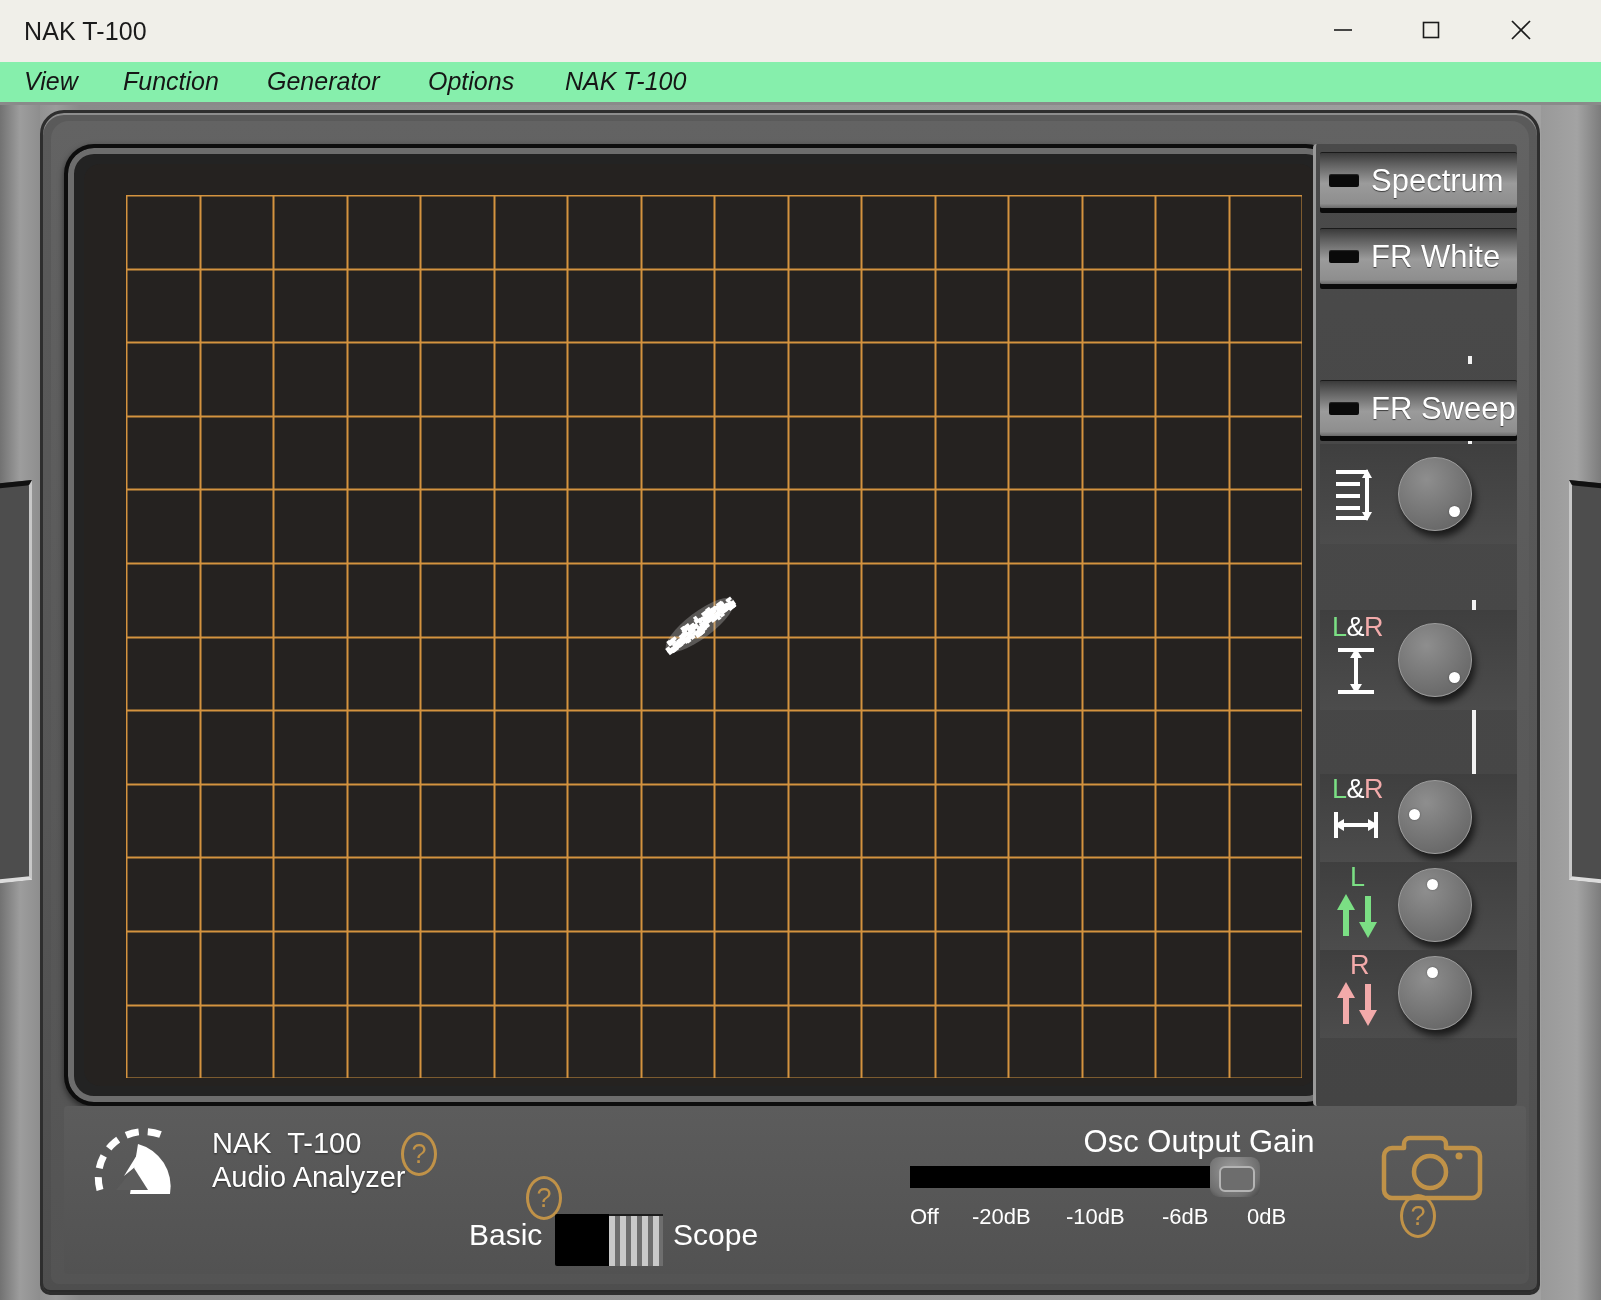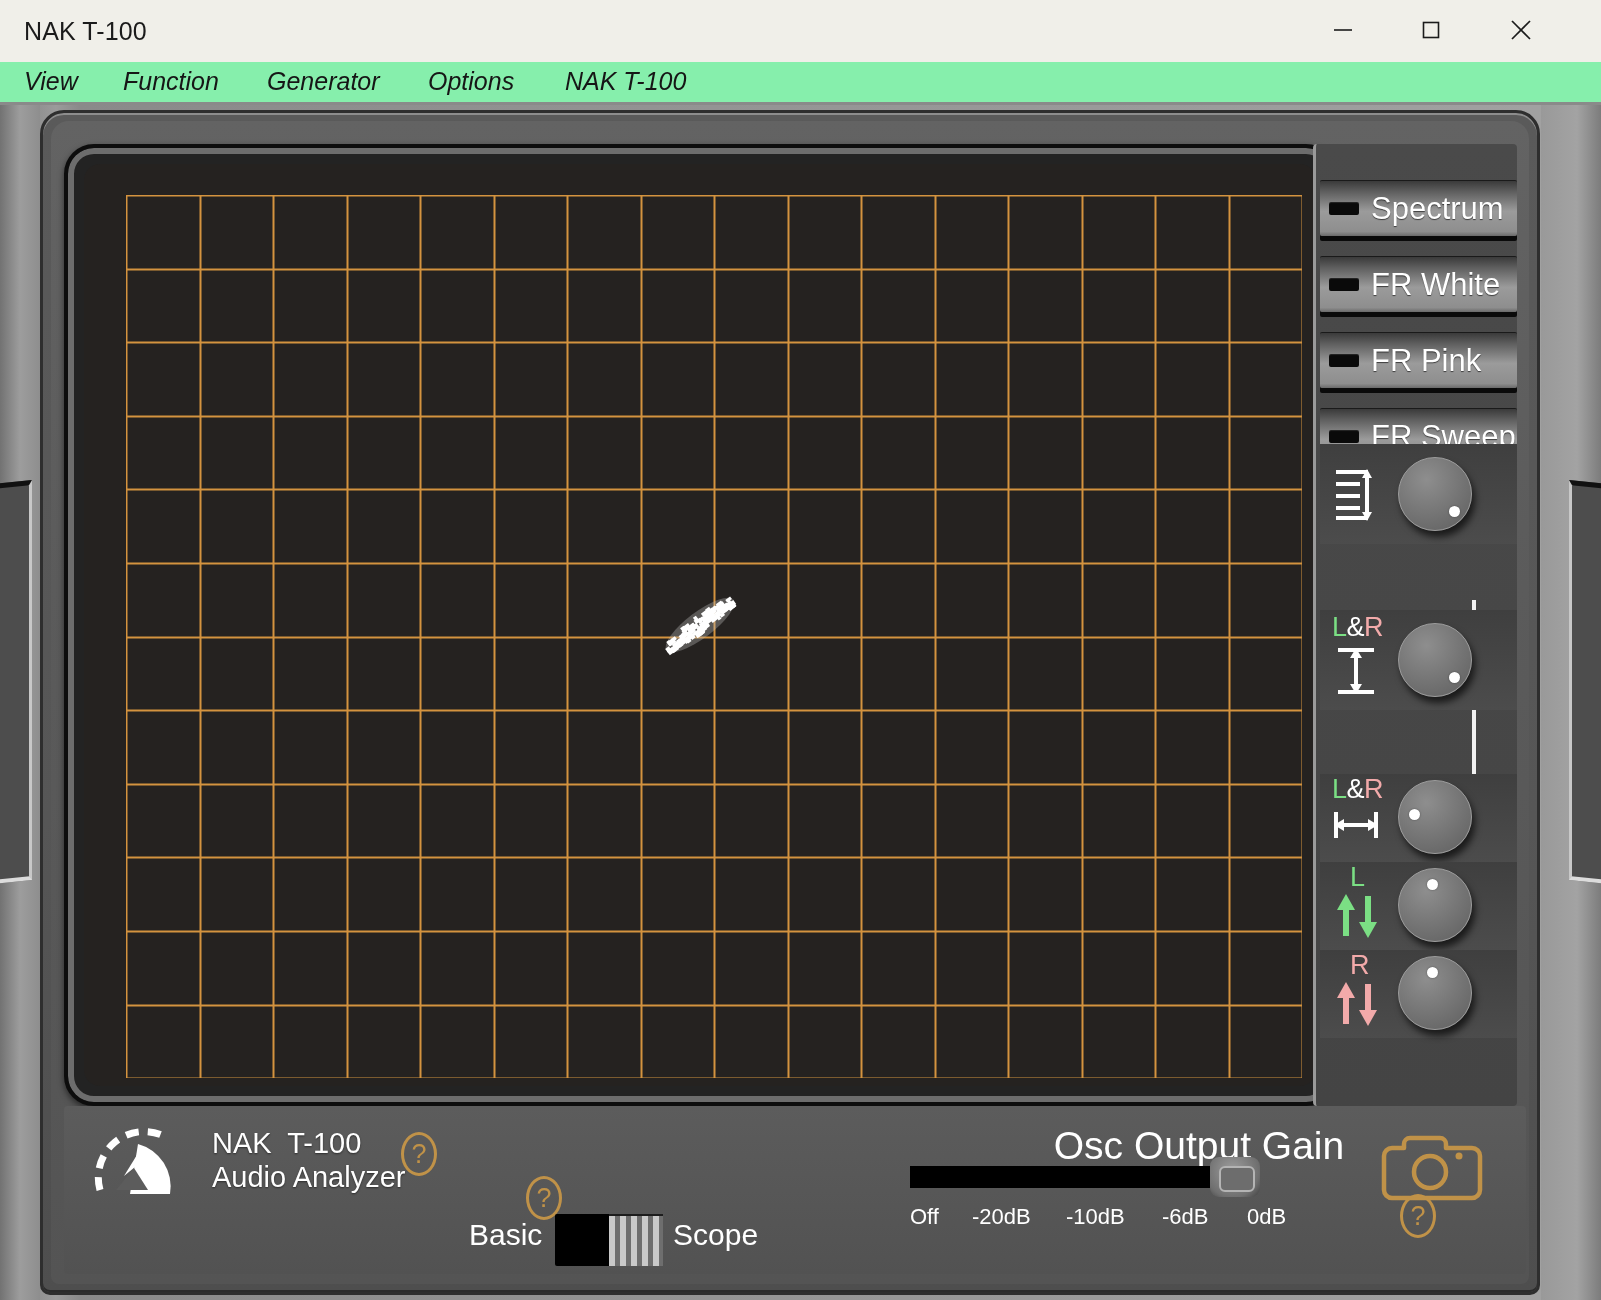--- a/index.html
+++ b/index.html
@@ -121,21 +121,20 @@
     border-left: 3px solid #9a9a9a;
     border-radius: 4px;
   }
   .mode-btn {
     position: absolute; left: 4px; width: 197px; height: 56px;
     background: linear-gradient(to bottom,#3a3a3a 0%, #5c5c5c 18%, #9b9b9b 55%, #8e8e8e 92%, #6a6a6a 100%);
     border-top: 1px solid #1a1a1a;
     display: flex; align-items: center;
     border-radius: 2px;
     box-shadow: 0 5px 0 #0a0a0a;
-    margin-top: 28px;
   }
   .mode-led {
     width: 30px; height: 13px; margin-left: 9px; border-radius: 2px;
     background: #0a0a0a; flex: 0 0 auto;
     box-shadow: inset 0 1px 1px rgba(255,255,255,.12);
   }
   .mode-led.on { background: #eccd4f; box-shadow: 0 0 6px rgba(236,205,79,.75); }
   .mode-label {
     margin-left: 12px; color: #ffffff; font-size: 31px; white-space: nowrap;
     text-shadow: 0 1px 1px rgba(0,0,0,.6);
@@ -187,21 +186,21 @@
     position: absolute; left: 86px; top: 0; width: 108px; height: 52px;
     background: #000; border-radius: 2px;
   }
   #toggle-thumb {
     position: absolute; right: 0; top: 0; width: 54px; height: 52px;
     background: repeating-linear-gradient(to right,#c9c9c9 0 6px,#6e6e6e 6px 11px);
     border-top: 2px solid #1d1d1d;
   }
   #gain-title {
     position: absolute; left: 925px; top: 18px; width: 420px; text-align: center;
-    color: #fff; font-size: 39px;
+    color: #fff; font-size: 31px;
   }
   #gain-track {
     position: absolute; left: 846px; top: 60px; width: 320px; height: 22px;
     background: #000;
   }
   #gain-thumb {
     position: absolute; left: 1146px; top: 51px; width: 50px; height: 40px;
     background: radial-gradient(circle at 45% 35%, #9e9e9e, #6f6f6f 70%, #3f3f3f);
     border-radius: 9px;
   }
@@ -411,24 +410,20 @@
           <div class="wire" style="left:104px; top:856px; width:56px; height:4px;"></div>
 
           <div class="mode-btn" style="top:8px">
             <span class="mode-led"></span>
             <span class="mode-label">Spectrum</span>
           </div>
           <div class="mode-btn" style="top:84px">
             <span class="mode-led"></span>
             <span class="mode-label">FR White</span>
           </div>
-          <div class="mode-btn" style="top:160px">
-            <span class="mode-led"></span>
-            <span class="mode-label">FR Pink</span>
-          </div>
           <div class="mode-btn" style="top:236px">
             <span class="mode-led"></span>
             <span class="mode-label">FR Sweep</span>
           </div>
 
           <div class="knob-row" style="top:300px; height:100px;">
             <svg style="position:absolute;left:14px;top:22px" width="52" height="56" viewBox="0 0 52 56">
               <g stroke="#fff" stroke-width="4" stroke-linecap="butt">
                 <line x1="2" y1="6" x2="34" y2="6"></line>
                 <line x1="2" y1="18" x2="26" y2="18"></line>

